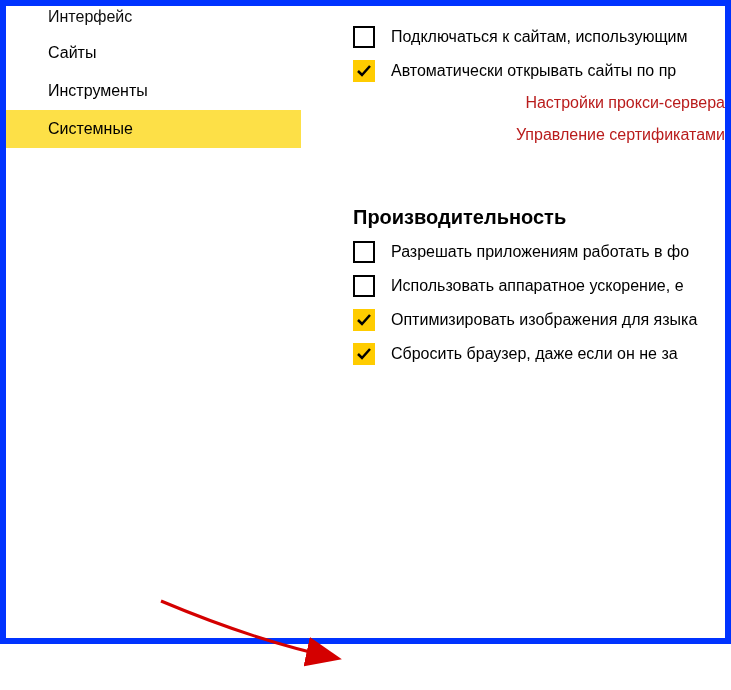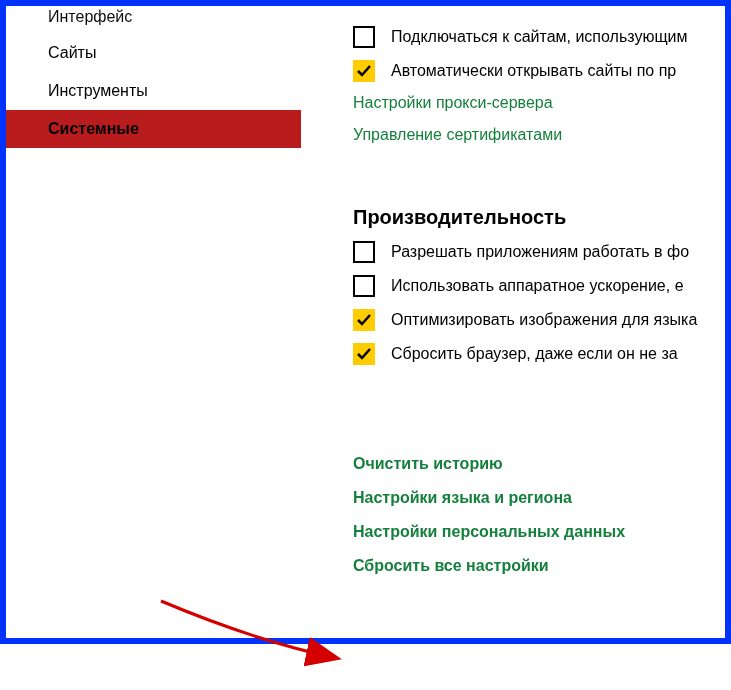--- a/index.html
+++ b/index.html
@@ -30,22 +30,21 @@
       cursor: pointer;
       font-size: 16px;
       color: #000;
     }
     .sidebar-item.partial {
       padding-top: 0;
       padding-bottom: 8px;
       opacity: 0.95;
     }
     .sidebar-item.active {
-      background: #b91c1c;
-      font-weight: bold;
+      background: #fde047;
     }
     .main {
       flex: 1;
       padding-top: 0;
       padding-left: 52px;
       overflow: hidden;
       white-space: nowrap;
     }
     .section-title {
       font-weight: bold;
@@ -84,25 +83,26 @@
     }
     .checkbox svg {
       display: none;
       width: 16px;
       height: 16px;
     }
     .row-label {
       font-size: 16px;
     }
     .link {
-      color: #15803d;
+      color: #b91c1c;
       font-size: 16px;
       cursor: pointer;
       margin-bottom: 14px;
       display: block;
+      text-align: right;
     }
     .link-group {
       margin-top: 4px;
       margin-bottom: 8px;
     }
     .bottom-links {
       margin-top: 90px;
     }
     .bottom-links .link {
       font-weight: bold;
@@ -181,26 +181,20 @@
     </div>
     <div class="row">
       <span class="checkbox checked">
         <svg viewBox="0 0 16 16">
             <path d="M2 8 L6 12 L14 3" stroke="#000" stroke-width="2.5" fill="none"></path>
           </svg>
       </span>
       <span class="row-label">Сбросить браузер, даже если он не за</span>
     </div>
 
-    <div class="bottom-links">
-      <span class="link">Очистить историю</span>
-      <span class="link">Настройки языка и региона</span>
-      <span class="link">Настройки персональных данных</span>
-      <span class="link">Сбросить все настройки</span>
-    </div>
   </div>
 
   <svg class="arrow" width="195" height="80">
     <defs>
       <marker id="ah" markerWidth="12" markerHeight="10" refX="10" refY="5" orient="auto">
         <path d="M0,0 L12,5 L0,10 Z" fill="#d40000"></path>
       </marker>
     </defs>
     <path d="M5,5 Q100,45 180,62" stroke="#d40000" stroke-width="3" fill="none" marker-end="url(#ah)"></path>
   </svg>

